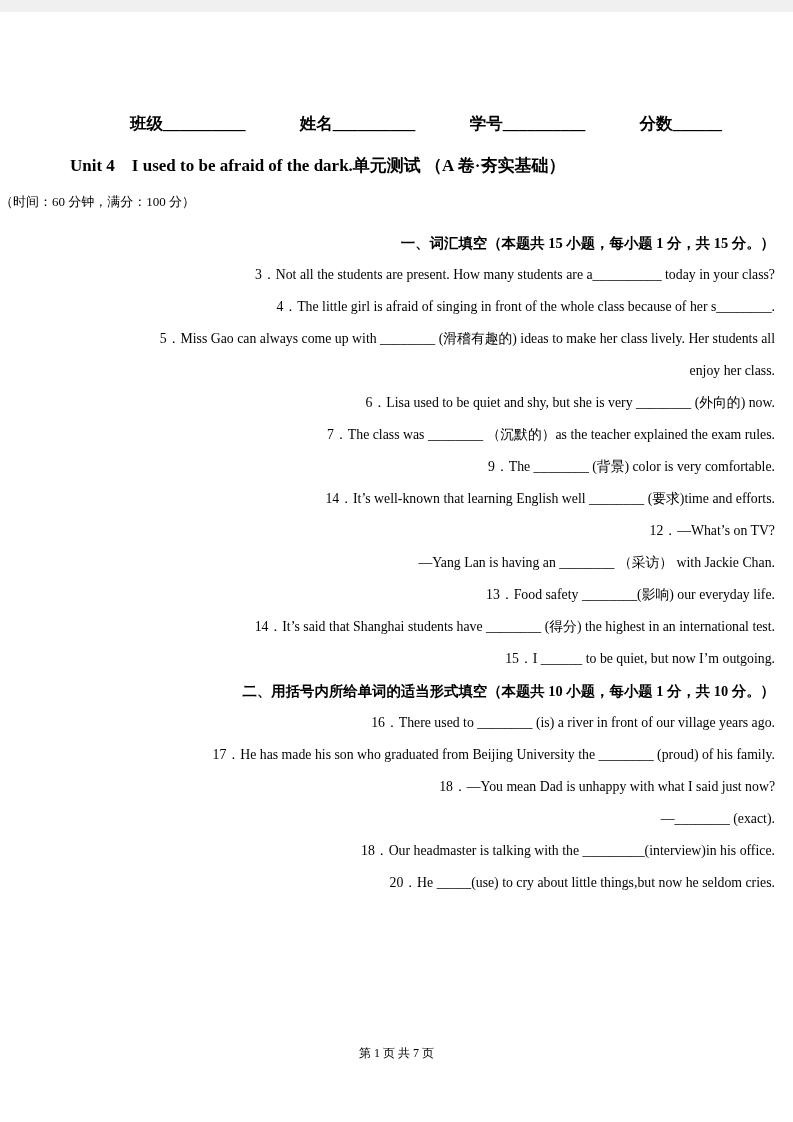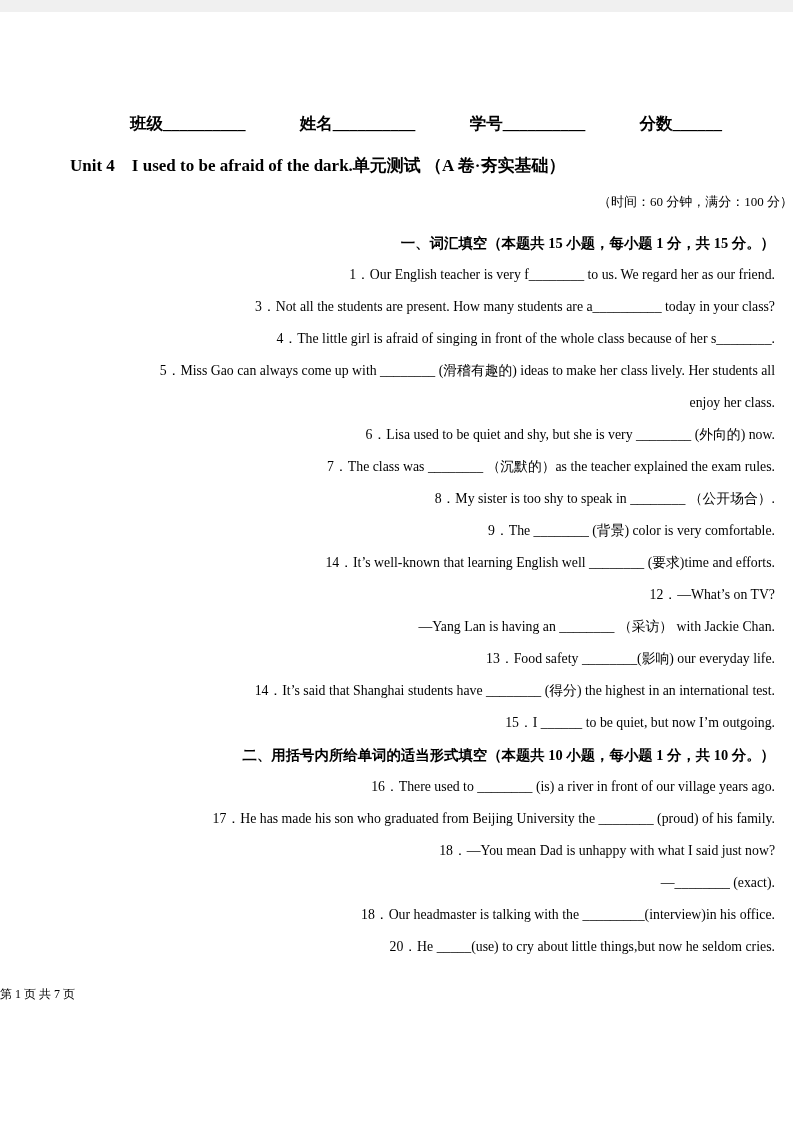--- a/index.html
+++ b/index.html
@@ -31,21 +31,21 @@
     margin: 0;
     font-size: 17px;
     font-weight: 700;
     white-space: pre;
   }
   .subtitle {
     position: absolute;
     top: 181px;
     left: 0;
     width: 793px;
-    text-align: right;
+    text-align: left;
     font-size: 13px;
     white-space: pre;
   }
   .content {
     position: absolute;
     top: 215px;
     left: 70px;
     width: 705px;
     font-size: 13.8px;
     line-height: 32px;
@@ -54,24 +54,24 @@
     margin: 0;
     white-space: pre-wrap;
     text-align: right;
   }
   .content p.heading {
     font-weight: 700;
     font-size: 14.4px;
   }
   .footer {
     position: absolute;
-    top: 974px;
+    top: 1033px;
     left: 0;
     width: 793px;
-    text-align: left;
+    text-align: center;
     font-size: 12px;
     white-space: pre;
   }
 </style>
 </head>
 <body>
 
 <div class="page">
 
   <div class="fields-row">
@@ -80,28 +80,26 @@
     <span>学号__________</span>
     <span>分数______</span>
   </div>
 
   <h1 class="title">Unit 4　I used to be afraid of the dark.单元测试 （A 卷·夯实基础）</h1>
 
   <div class="subtitle">（时间：60 分钟，满分：100 分）</div>
 
   <div class="content">
     <p class="heading">一、词汇填空（本题共 15 小题，每小题 1 分，共 15 分。）</p>
-    <p class="line">1．Our English teacher is very f________ to us. We regard her as our friend.</p>
     <p class="line">3．Not all the students are present. How many students are a__________ today in your class?</p>
     <p class="line">4．The little girl is afraid of singing in front of the whole class because of her s________.</p>
     <p class="line">5．Miss Gao can always come up with ________ (滑稽有趣的) ideas to make her class lively. Her students all</p>
     <p class="line">enjoy her class.</p>
     <p class="line">6．Lisa used to be quiet and shy, but she is very ________ (外向的) now.</p>
     <p class="line">7．The class was ________ （沉默的）as the teacher explained the exam rules.</p>
-    <p class="line">8．My sister is too shy to speak in ________ （公开场合）.</p>
     <p class="line">9．The ________ (背景) color is very comfortable.</p>
     <p class="line">14．It’s well-known that learning English well ________ (要求)time and efforts.</p>
     <p class="line">12．—What’s on TV?</p>
     <p class="line">—Yang Lan is having an ________ （采访） with Jackie Chan.</p>
     <p class="line">13．Food safety ________(影响) our everyday life.</p>
     <p class="line">14．It’s said that Shanghai students have ________ (得分) the highest in an international test.</p>
     <p class="line">15．I ______ to be quiet, but now I’m outgoing.</p>
 
     <p class="heading">二、用括号内所给单词的适当形式填空（本题共 10 小题，每小题 1 分，共 10 分。）</p>
     <p class="line">16．There used to ________ (is) a river in front of our village years ago.</p>

